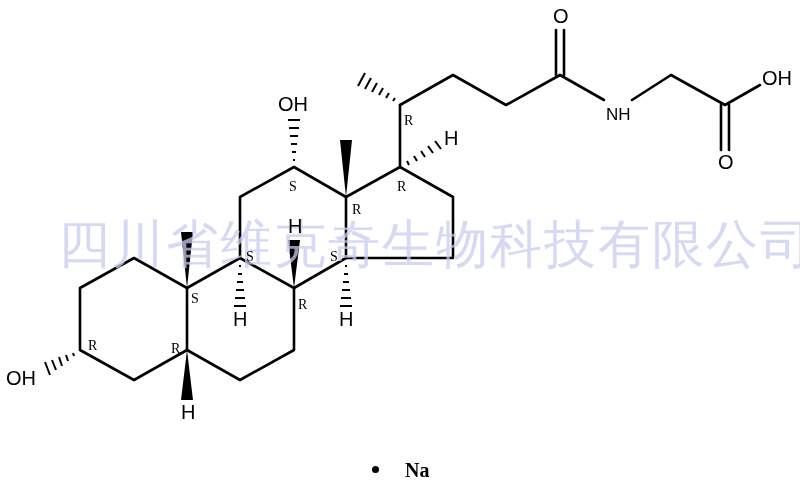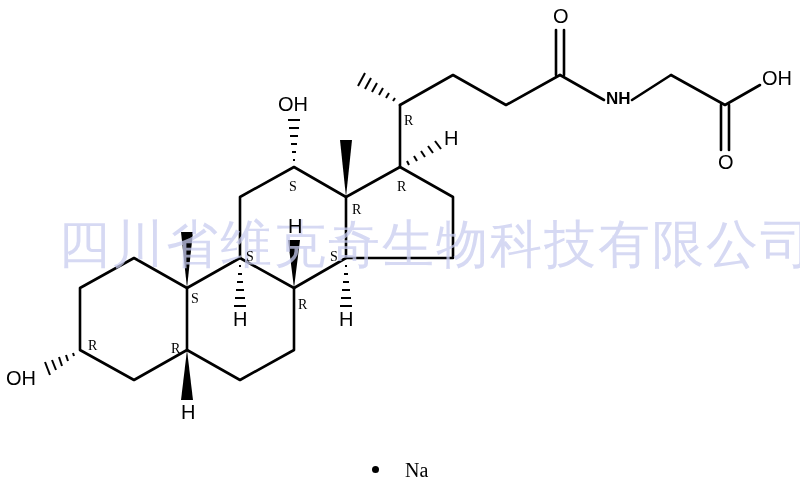--- a/index.html
+++ b/index.html
@@ -1,21 +1,21 @@
 <!DOCTYPE html>
 <html><head>
 <meta charset="utf-8">
 <style>
   html,body{margin:0;padding:0;background:#ffffff;}
   body{width:800px;height:494px;position:relative;overflow:hidden;font-family:"Liberation Sans",sans-serif;}
   #stage{position:absolute;left:0;top:0;width:800px;height:494px;}
   .wm{position:absolute;left:58px;top:210px;font-family:"DejaVu Serif",serif;font-size:52px;color:#c9cdf0;opacity:0.75;letter-spacing:2px;white-space:nowrap;z-index:2;pointer-events:none;}
   .atom{position:absolute;font-family:"Liberation Sans",sans-serif;font-size:20px;color:#000;line-height:1;z-index:3;}
   .stereo{position:absolute;font-family:"Liberation Serif",serif;font-size:14px;color:#000;line-height:1;z-index:3;}
-  .salt{position:absolute;left:372px;top:459px;font-family:"Liberation Serif",serif;font-size:20px;color:#000;z-index:3;}
+  .salt{position:absolute;left:372px;top:459px;font-family:"Liberation Serif",serif;font-size:20px;color:#000;z-index:3;font-weight:bold;}
   .salt .dot{display:inline-block;width:7px;height:7px;border-radius:50%;background:#000;margin-right:26px;vertical-align:middle;position:relative;top:-3px;}
 </style>
 </head>
 <body>
 
 <div id="stage">
   <svg width="800" height="494" viewBox="0 0 800 494" style="position:absolute;left:0;top:0;z-index:1;">
     <g stroke="#000" stroke-width="2.6" fill="none" stroke-linecap="round" stroke-linejoin="round">
 
       <polyline points="187,288 134,258 80,288 80,350 134,380 187,350 187,288"></polyline>
@@ -90,21 +90,21 @@
     </g>
   </svg>
 
   <div class="wm">四川省维克奇生物科技有限公司</div>
 
   <span class="atom" style="left:278px;top:94px;">OH</span>
   <span class="atom" style="left:6px;top:368px;">OH</span>
   <span class="atom" style="left:762px;top:68px;">OH</span>
   <span class="atom" style="left:553px;top:6px;">O</span>
   <span class="atom" style="left:718px;top:152px;">O</span>
-  <span class="atom" style="left:606px;top:90px;font-size:17px;font-weight:bold;">NH</span>
+  <span class="atom" style="left:606px;top:106px;font-size:17px;">NH</span>
   <span class="atom" style="left:444px;top:128px;">H</span>
   <span class="atom" style="left:288px;top:216px;">H</span>
   <span class="atom" style="left:233px;top:309px;">H</span>
   <span class="atom" style="left:339px;top:309px;">H</span>
   <span class="atom" style="left:181px;top:402px;">H</span>
 
   <span class="stereo" style="left:404px;top:114px;">R</span>
   <span class="stereo" style="left:397px;top:180px;">R</span>
   <span class="stereo" style="left:289px;top:180px;">S</span>
   <span class="stereo" style="left:352px;top:203px;">R</span>

